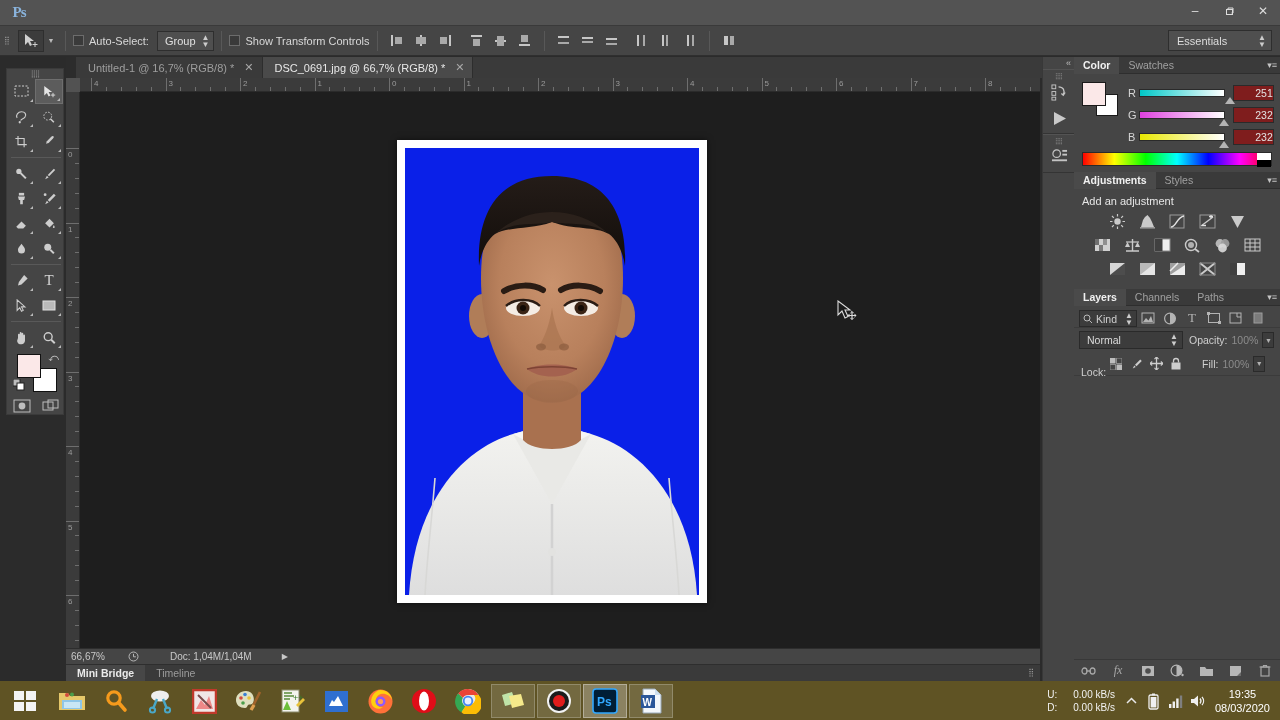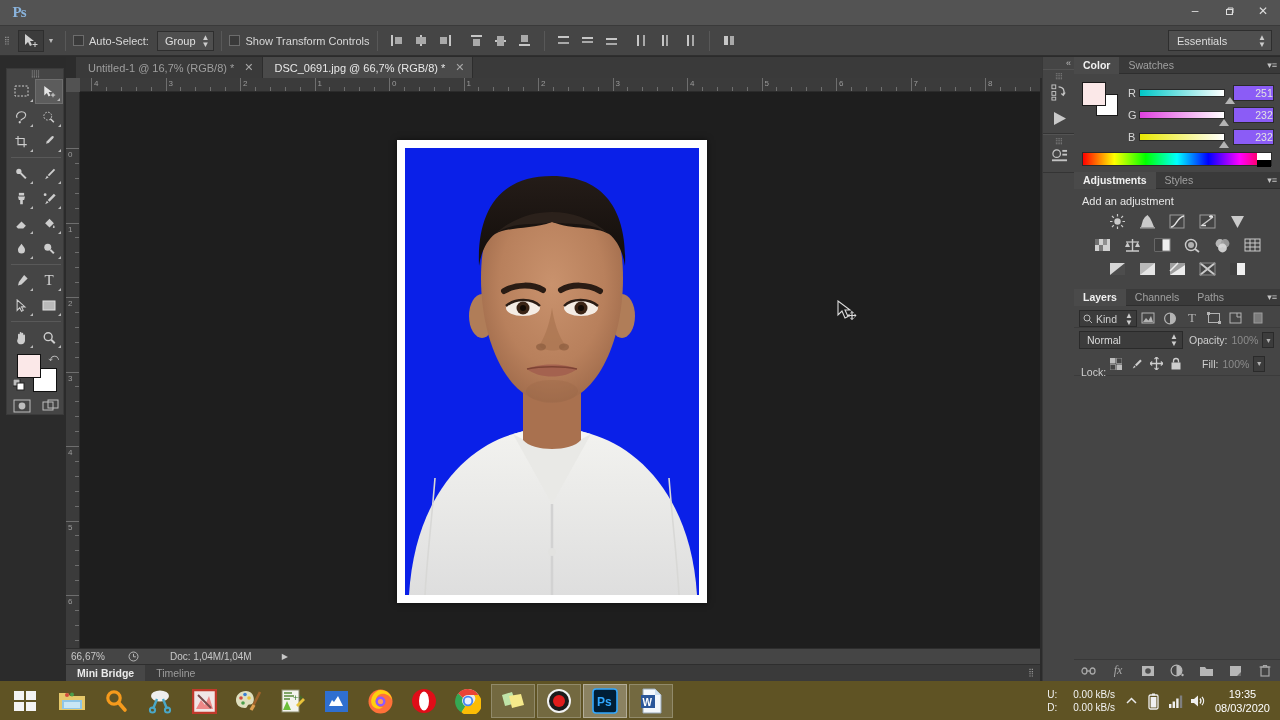--- a/index.html
+++ b/index.html
@@ -170,21 +170,21 @@
   .cc-fore { position:absolute; left:0; top:0; width:24px; height:24px; background:#fbe8e8; border:1px solid #1a1a1a; }
   .cc-back { position:absolute; left:14px; top:12px; width:22px; height:22px; background:#fff; border:1px solid #1a1a1a;}
   .slider-row { display:flex; align-items:center; height:22px; margin-left:46px; }
   .sl-label { width:12px; color:#d6d6d6; font-size:11px; }
   .sl-track { width:92px; height:8px; border:1px solid #2a2a2a; position:relative; }
   .sl-thumb {
     position:absolute; top:7px; width:0;height:0;
     border-left:5px solid transparent; border-right:5px solid transparent; border-bottom:7px solid #b4b4b4;
   }
   .sl-val {
-    width:42px; height:16px; background:#8b5cf6; border:1px solid #2a2a2a; color:#e2e2e2;
+    width:42px; height:16px; background:#7f1d1d; border:1px solid #2a2a2a; color:#e2e2e2;
     font-size:10.5px; display:flex; align-items:center; padding-left:21px; margin-left:8px;
   }
   .spectrum { position:absolute; left:8px; bottom:6px; width:190px; height:14px; border:1px solid #2a2a2a;
     background:linear-gradient(to right,#ff0000,#ffff00,#00ff00,#00ffff,#0000ff,#ff00ff,#ff0000); }
   .spectrum .sw-wb { position:absolute; right:0; top:0; width:14px; height:14px; background:linear-gradient(to bottom,#fff 0 50%,#000 50% 100%); }
 
   
   .adj-body { height:100px; padding:6px 8px; }
   .adj-title { color:#e6e6e6; font-size:11px; margin-bottom:6px; }
   .adj-row { display:flex; justify-content:center; gap:12px; margin-bottom:8px; }

